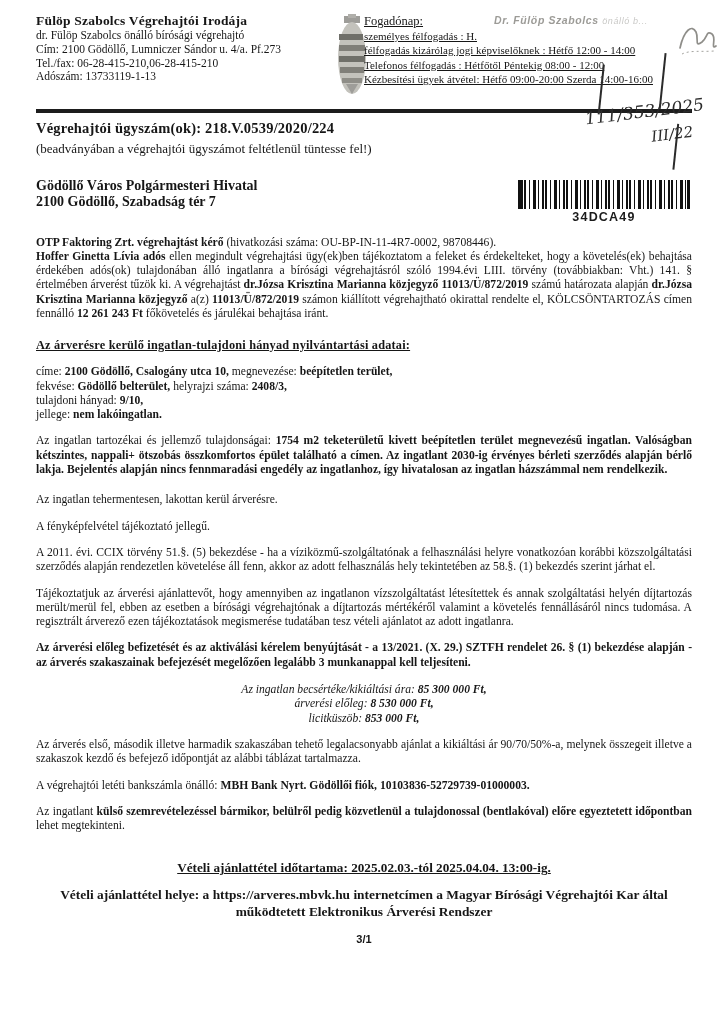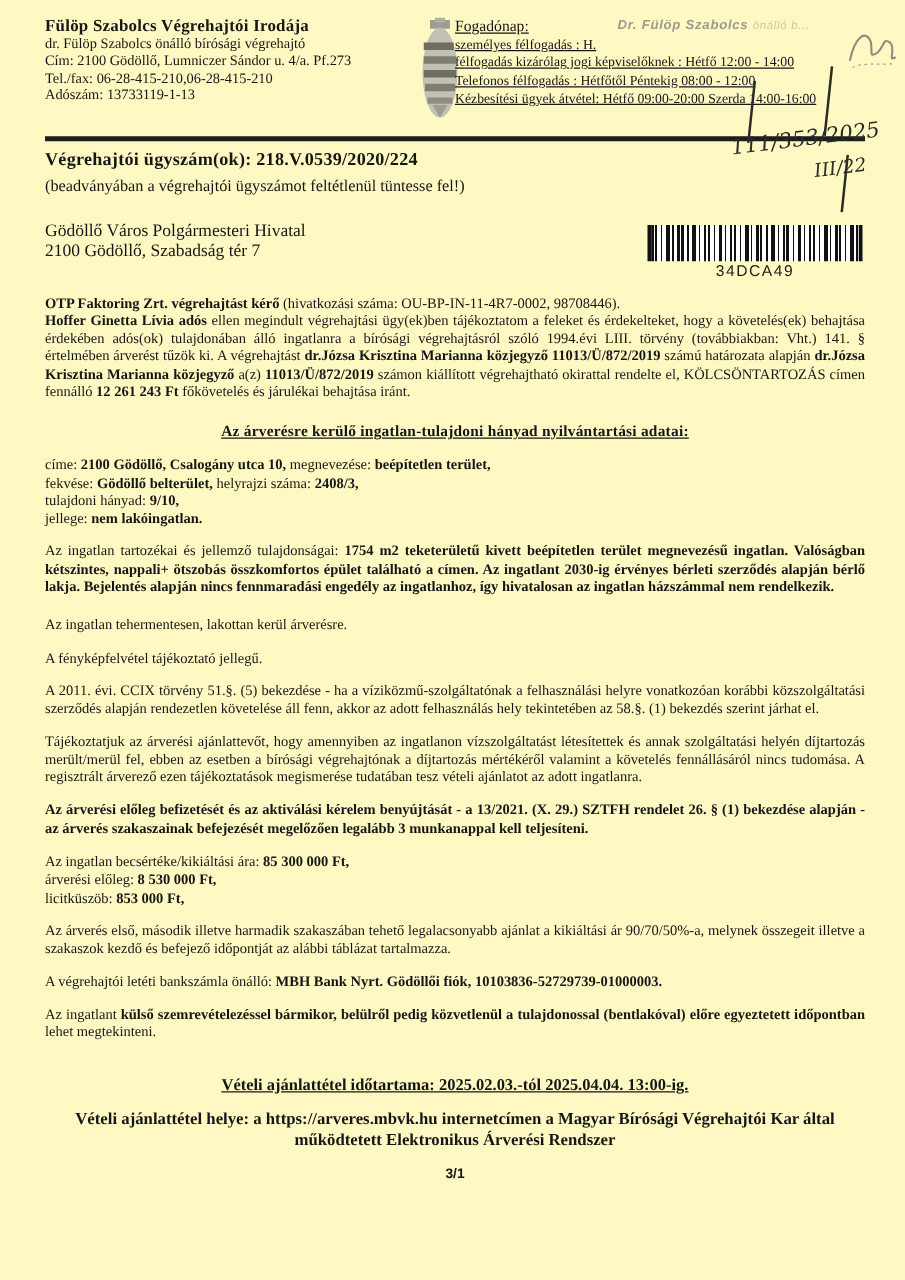--- a/index.html
+++ b/index.html
@@ -1,19 +1,19 @@
 <!DOCTYPE html>
 <html><head>
 <meta charset="utf-8">
 <style>
   html,body{margin:0;padding:0;background:#6e6e6e;}
   .page{
     position:relative;
     width:724px;height:1024px;
-    background:#fef9c3;
+    background:#ffffff;
     box-sizing:border-box;
     padding:12px 32px 0 36px;
     font-family:"Liberation Serif", serif;
     color:#161616;
     overflow:hidden;
   }
   .b{font-weight:bold;}
 
   
   .hdr{position:relative;height:90px;}
@@ -43,42 +43,42 @@
     font-size:17px;color:#2b2b2b;transform:rotate(-7deg);
     text-align:right;line-height:20px;
   }
   .hw-line2{margin-right:14px;margin-top:6px;font-size:15px;}
   .hw-stroke{position:absolute;width:1.6px;background:#2b2b2b;transform:rotate(13deg);}
   .hw-s1{left:64px;top:-42px;height:50px;}
   .hw-s2{left:126px;top:-46px;height:56px;}
   .hw-s3{left:131px;top:26px;height:46px;}
 
   
-  .recipient-row{display:flex;justify-content:space-between;margin-top:21px;}
+  .recipient-row{display:flex;justify-content:space-between;margin-top:21px;font-weight:bold;}
   .recipient{font-size:14px;line-height:16.5px;}
   .barcode-wrap{width:172px;text-align:center;margin-right:2px;margin-top:2px;padding-left:44px;}
   .barcode{
     height:29px;
     background:repeating-linear-gradient(90deg,
       #111 0 2px,#fff 2px 3px,#111 3px 5px,#fff 5px 8px,
       #111 8px 9px,#fff 9px 12px,#111 12px 15px,#fff 15px 17px,
       #111 17px 18px,#fff 18px 21px);
     border-left:3px solid #111;border-right:3px solid #111;
   }
   .barcode-label{font-family:"Liberation Sans",sans-serif;font-size:12.5px;letter-spacing:1.2px;margin-top:1px;color:#1b1b1b;}
 
   
   .title{text-align:center;font-size:14px;font-weight:bold;margin:25px 0 0;letter-spacing:.3px;}
   .para{font-size:11.6px;line-height:14.3px;text-align:justify;margin:12px 0 0;}
   .mt16{margin-top:16px;}
-  .section-head{text-align:center;font-size:12.3px;font-weight:bold;text-decoration:underline;margin-top:17px;letter-spacing:.2px;}
+  .section-head{font-size:12.3px;font-weight:bold;text-decoration:underline;margin-top:17px;letter-spacing:.2px;}
   .detail-lines{margin-top:12px;font-size:11.8px;line-height:15.2px;text-align:left;}
   .detail-lines .para{margin:0;text-align:left;}
   .prices{margin-top:13px;font-size:11.8px;line-height:15.8px;}
-  .prices .para{margin:0;text-align:left;}
+  .prices .para{margin:0;text-align:center;font-style:italic;}
 
   .footer-period{text-align:center;font-weight:bold;font-size:13.2px;margin-top:27px;}
   .footer-period span{text-decoration:underline;}
   .footer-place{text-align:center;font-weight:bold;font-size:13.4px;line-height:16.5px;margin:11px auto 0;width:94%;}
   .pagenum{text-align:center;font-weight:bold;font-size:11px;margin-top:13px;font-family:"Liberation Sans",sans-serif;}
 </style>
 </head>
 <body>
 
 <div class="page">

